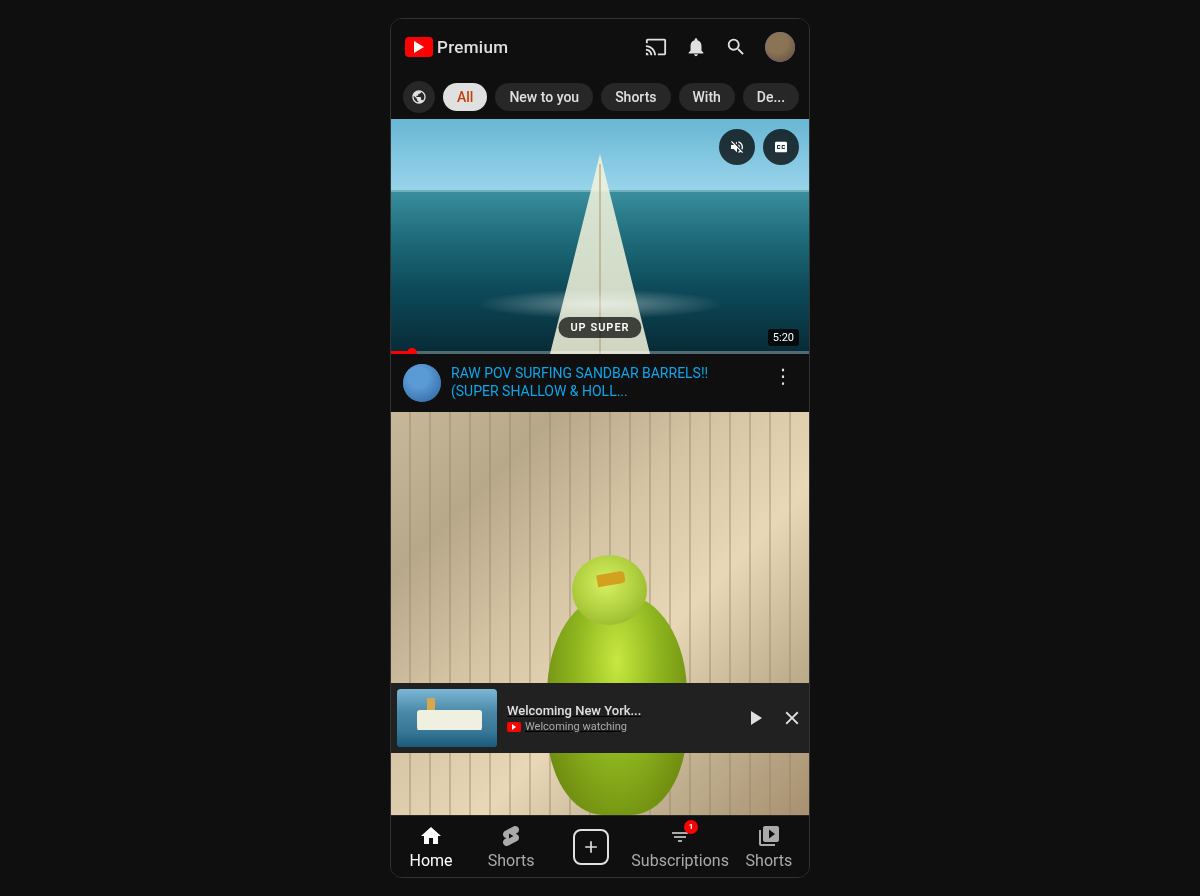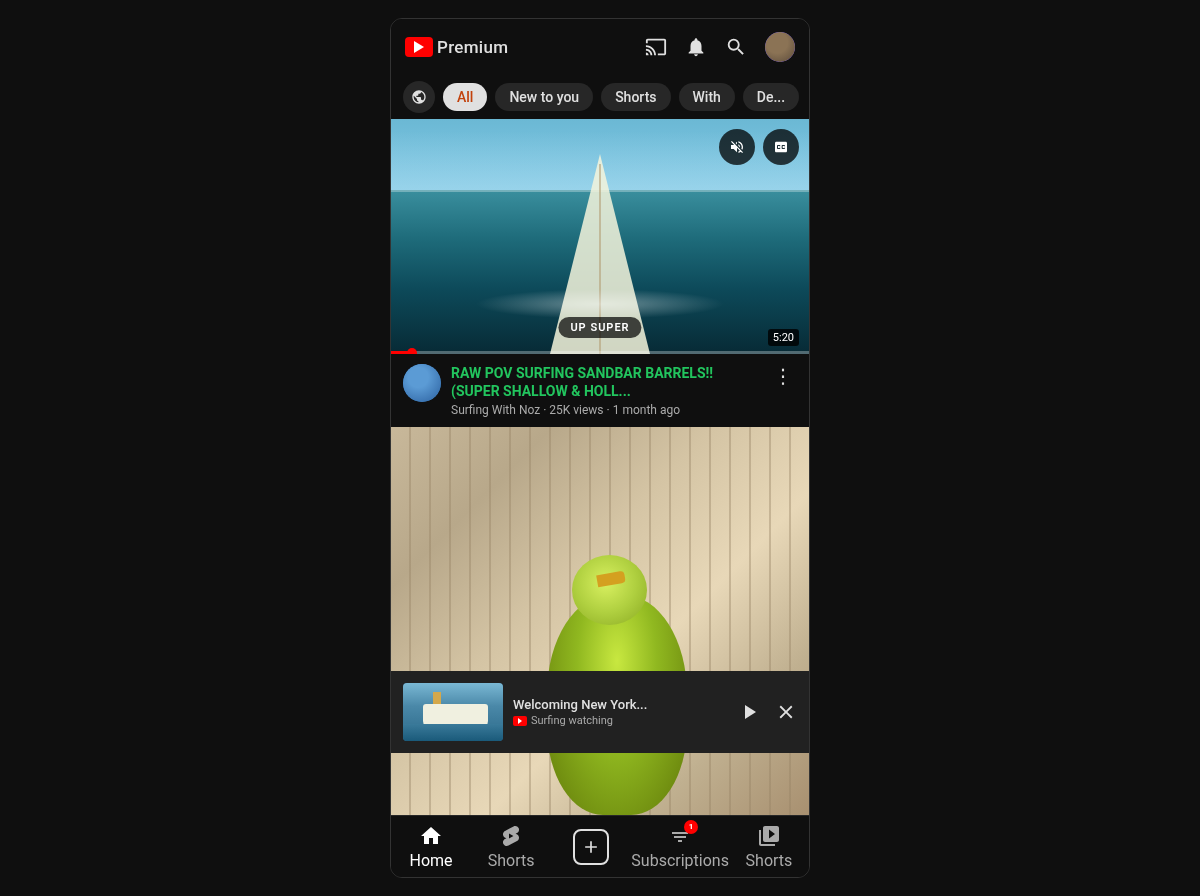--- a/index.html
+++ b/index.html
@@ -301,23 +301,23 @@
     .channel-avatar-inner {
       width: 100%;
       height: 100%;
       background: radial-gradient(circle at 40% 35%, #5b9bd5 30%, #2a5f9e 100%);
       border-radius: 50%;
     }
     .video-text {
       flex: 1;
     }
     .video-title {
-      color: #22c55e;
+      color: #0ea5e9;
       font-size: 14px;
-      font-weight: 700;
+      font-weight: 400;
       line-height: 1.3;
       text-transform: uppercase;
     }
     .video-meta {
       color: #aaaaaa;
       font-size: 12px;
       margin-top: 3px;
     }
     .more-btn {
       color: #e0e0e0;
@@ -352,22 +352,23 @@
     }
     
     .mini-player {
       position: absolute;
       bottom: 62px;
       left: 0;
       right: 0;
       background: #212121;
       display: flex;
       align-items: center;
-      padding: 12px;
+      padding: 6px;
       gap: 10px;
+      text-decoration: underline;
     }
     .mini-thumbnail {
       width: 100px;
       height: 58px;
       background: linear-gradient(135deg, #2a4a6a, #1a3a5a);
       border-radius: 4px;
       overflow: hidden;
       flex-shrink: 0;
       position: relative;
     }
@@ -596,27 +597,20 @@
         <div class="progress-dot"></div>
       </div>
     </div>
 
     <div class="video-info">
       <div class="channel-avatar">
         <div class="channel-avatar-inner"></div>
       </div>
       <div class="video-text">
         <div class="video-title">RAW POV SURFING SANDBAR BARRELS!! (SUPER SHALLOW &amp; HOLL...</div>
-        <div class="video-meta">
-          <span>Surfing With Noz</span>
-          <span> · </span>
-          <span>25K views</span>
-          <span> · </span>
-          <span>1 month ago</span>
-        </div>
       </div>
       <div class="more-btn">⋮</div>
     </div>
 
     <div class="bird-video">
       <div class="bird-scene">
         <div class="blind-lines"></div>
 
         <div style="position:absolute; bottom:0; left:35%; width:180px; height:280px;">
           <div style="position:absolute; bottom:0; left:10px; width:140px; height:220px; background: radial-gradient(ellipse at 50% 30%, #c8e840 0%, #90b820 40%, #607808 100%); border-radius:45% 45% 40% 40%;"></div>
@@ -632,21 +626,21 @@
           <div class="mini-boat">
             <div class="mini-boat-stack"></div>
           </div>
           <div style="position:absolute;bottom:0;left:0;right:0;height:30%;background:linear-gradient(180deg,#3a7a9a,#1a5a7a);"></div>
         </div>
       </div>
       <div class="mini-text">
         <div class="mini-title">Welcoming New York...</div>
         <div class="mini-continue">
           <div class="premium-badge"></div>
-          <span class="continue-text">Surfing watching</span>
+          <span class="continue-text">Welcoming watching</span>
         </div>
       </div>
       <div class="mini-controls">
         <div class="mini-play">
           <svg width="24" height="24" viewBox="0 0 24 24" fill="#e0e0e0">
             <path d="M8 5v14l11-7z"></path>
           </svg>
         </div>
         <div class="mini-close">
           <svg width="22" height="22" viewBox="0 0 24 24" fill="#e0e0e0">

